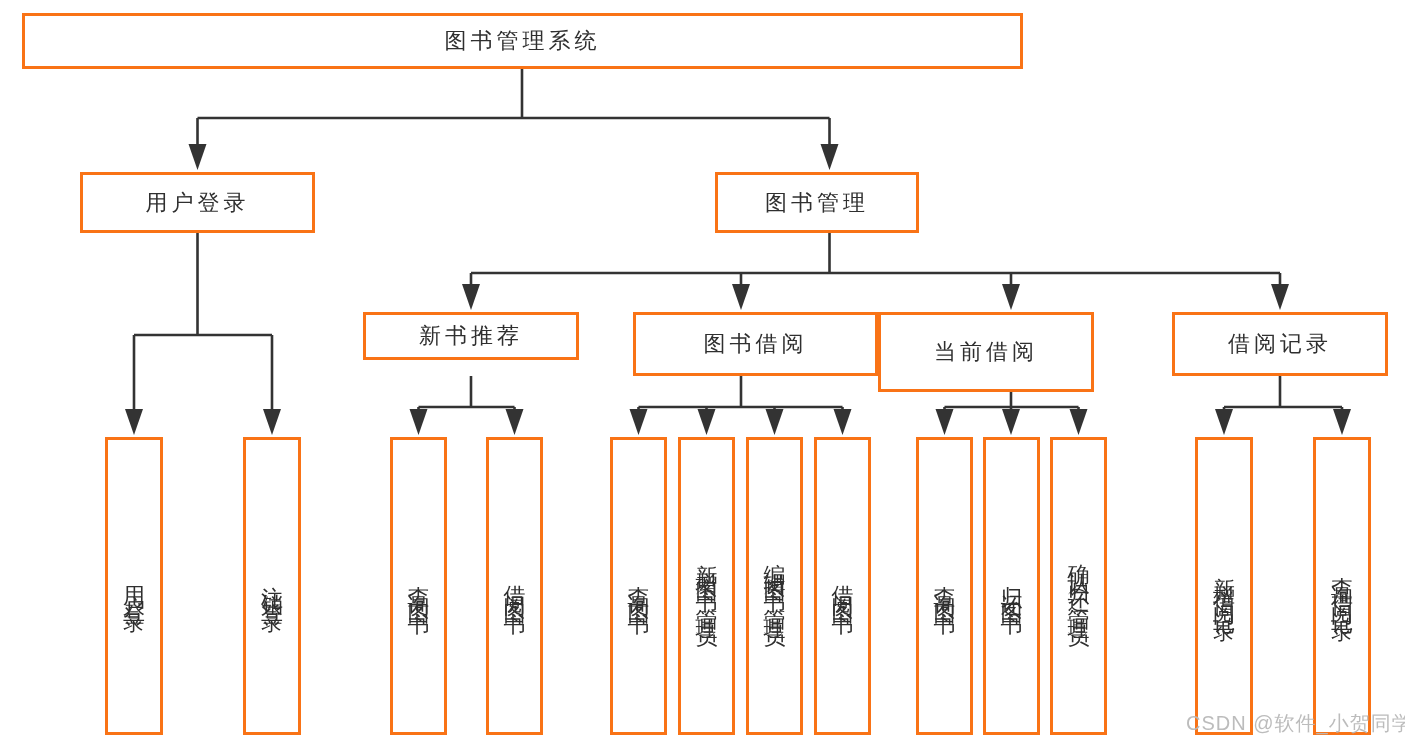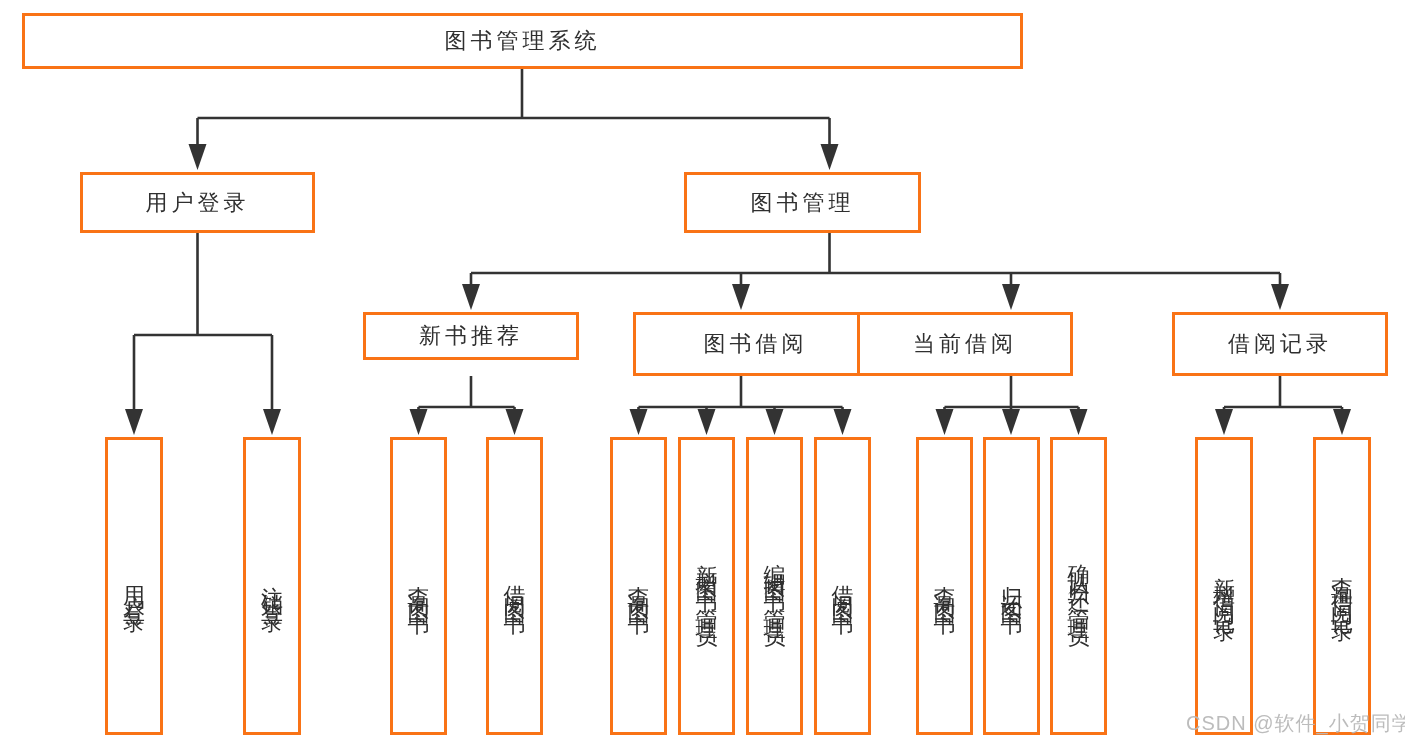--- a/index.html
+++ b/index.html
@@ -77,31 +77,31 @@
     </g>
   </svg>
 
   <div class="node h" style="left:22px;top:13px;width:1001px;height:56px">
     <span>图书管理系统</span>
   </div>
 
   <div class="node h" style="left:80px;top:172px;width:235px;height:61px">
     <span>用户登录</span>
   </div>
-  <div class="node h" style="left:684px;top:172px;width:237px;height:61px">
+  <div class="node h" style="left:715px;top:172px;width:204px;height:61px">
     <span>图书管理</span>
   </div>
 
   <div class="node h" style="left:363px;top:312px;width:216px;height:48px">
     <span>新书推荐</span>
   </div>
   <div class="node h" style="left:633px;top:312px;width:245px;height:64px">
     <span>图书借阅</span>
   </div>
-  <div class="node h" style="left:857px;top:312px;width:216px;height:64px">
+  <div class="node h" style="left:878px;top:312px;width:216px;height:80px">
     <span>当前借阅</span>
   </div>
   <div class="node h" style="left:1172px;top:312px;width:216px;height:64px">
     <span>借阅记录</span>
   </div>
 
   <div class="node v" style="left:105px;top:437px;width:58px;height:298px">
     <span>用户登录</span>
   </div>
   <div class="node v" style="left:243px;top:437px;width:58px;height:298px">

